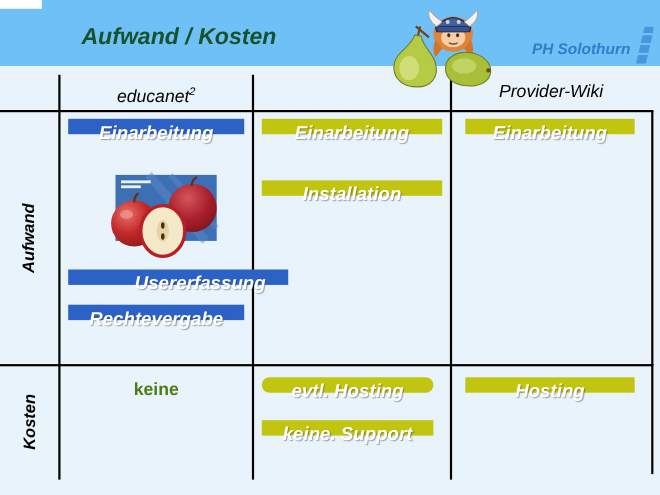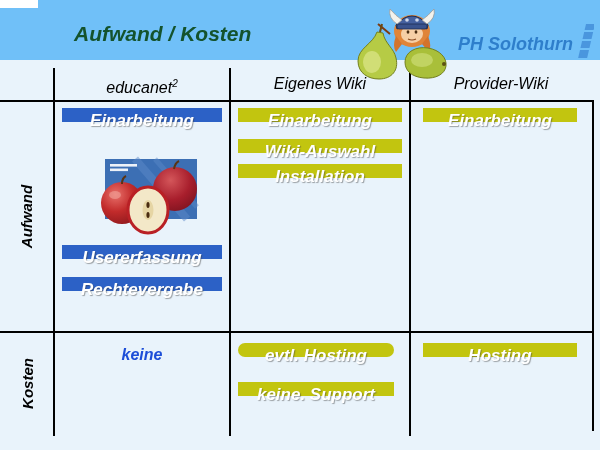--- a/index.html
+++ b/index.html
@@ -6,21 +6,21 @@
   body{font-family:"Liberation Sans",sans-serif;}
   .slide{position:relative;width:600px;height:450px;background:var(--bg,#E9F3FB);overflow:hidden;}
 
   .band{position:absolute;left:0;top:0;width:600px;height:60px;background:var(--band,#70C0F8);}
   .notch{position:absolute;left:0;top:0;width:38px;height:8px;background:#ffffff;}
 
   .title{position:absolute;left:74px;top:22px;margin:0;font-size:21px;line-height:24px;
          font-weight:bold;font-style:italic;color:#14532d;}
 
   .ph-logo{position:absolute;right:6px;top:24px;display:flex;align-items:flex-end;gap:5px;}
-  .ph-logo .txt{font-size:18px;font-weight:bold;font-style:italic;color:var(--logo-blue,#2E7ECB);
+  .ph-logo .txt{font-size:14px;font-weight:bold;font-style:italic;color:var(--logo-blue,#2E7ECB);
                 line-height:20px;padding-bottom:4px;}
   .mascot{position:absolute;left:350px;top:0;z-index:3;}
   .apple-img{position:absolute;left:95px;top:151px;}
 
   .hline,.vline{position:absolute;background:var(--line,#000);}
   .hline{height:2px;}
   .vline{width:2px;}
 
   .colhead{position:absolute;top:72px;height:24px;text-align:center;font-size:16px;
            font-weight:normal;font-style:italic;color:#000;line-height:24px;}
@@ -29,21 +29,21 @@
   .rowlabel-box{position:absolute;left:0;width:54px;display:flex;align-items:center;justify-content:center;}
   .rowlabel{transform:rotate(-90deg);font-size:15px;font-weight:bold;font-style:italic;color:#000;white-space:nowrap;}
 
   .chip{position:absolute;height:14px;line-height:26px;text-align:center;
         font-size:17px;font-weight:bold;font-style:italic;color:var(--chip-text,#fff);
         text-shadow:1px 1px 1px rgba(60,60,60,.45);}
   .chip.blue{background:var(--blue-chip,#2C61C6);}
   .chip.yellow{background:var(--yellow-chip,#C2C50F);}
 
   .keine{position:absolute;left:54px;top:346px;width:176px;text-align:center;
-         font-size:16px;font-weight:bold;font-style:italic;color:#1d4ed8;}
+         font-size:16px;font-weight:bold;color:#4d7c0f;}
 </style>
 </head>
 <body>
 
 <div class="slide">
 
   <div class="band"></div>
   <div class="notch"></div>
   <h1 class="title">Aufwand / Kosten</h1>
 
@@ -93,36 +93,33 @@
   <div class="hline" style="left:0;top:100px;width:594px;"></div>
   <div class="hline" style="left:0;top:331px;width:594px;"></div>
   <div class="vline" style="left:53px;top:68px;height:368px;"></div>
   <div class="vline" style="left:229px;top:68px;height:368px;"></div>
   <div class="vline" style="left:409px;top:68px;height:368px;"></div>
   <div class="vline" style="left:592px;top:101px;height:330px;"></div>
 
   <div class="colhead" style="left:54px;width:176px;">
     <span>educanet</span><sup>2</sup>
   </div>
-  <div class="colhead" style="left:230px;width:180px;">
-    <span>Eigenes Wiki</span>
-  </div>
   <div class="colhead" style="left:410px;width:182px;">
     <span>Provider-Wiki</span>
   </div>
 
   <div class="rowlabel-box" style="top:101px;height:231px;">
     <span class="rowlabel">Aufwand</span>
   </div>
   <div class="rowlabel-box" style="top:332px;height:103px;">
     <span class="rowlabel">Kosten</span>
   </div>
 
   <div class="chip blue" style="left:62px;top:108px;width:160px;">Einarbeitung</div>
-  <div class="chip blue" style="left:62px;top:245px;width:160px;">Usererfassung</div>
+  <div class="chip blue" style="left:62px;top:245px;width:160px;padding-left:40px;">Usererfassung</div>
   <div class="chip blue" style="left:62px;top:277px;width:160px;">Rechtevergabe</div>
 
   <svg class="apple-img" width="110" height="88" viewBox="0 0 110 88">
     <defs>
       <radialGradient id="ga1" cx="0.35" cy="0.3" r="0.9">
         <stop offset="0" stop-color="#E8706A"></stop>
           <stop offset="0.45" stop-color="#C22B2B"></stop>
           <stop offset="1" stop-color="#7E1218"></stop>
       </radialGradient>
       <radialGradient id="ga2" cx="0.4" cy="0.3" r="0.9">
@@ -145,21 +142,20 @@
     <ellipse cx="20" cy="44" rx="6" ry="4" fill="#F2A9A0" opacity="0.55"></ellipse>
     <path d="M27 33 Q27 27 31 25" stroke="#5a3414" stroke-width="2" fill="none"></path>
 
     <ellipse cx="53" cy="59" rx="20" ry="23" fill="#F3E8C8" stroke="#B92025" stroke-width="3"></ellipse>
     <ellipse cx="53" cy="59" rx="5.5" ry="10" fill="#E6D5A4"></ellipse>
     <ellipse cx="53" cy="54" rx="1.6" ry="3" fill="#4a2c10"></ellipse>
     <ellipse cx="53" cy="64" rx="1.6" ry="3" fill="#4a2c10"></ellipse>
   </svg>
 
   <div class="chip yellow" style="left:238px;top:108px;width:164px;">Einarbeitung</div>
-  <div class="chip yellow" style="left:238px;top:139px;width:164px;">Wiki-Auswahl</div>
   <div class="chip yellow" style="left:238px;top:164px;width:164px;">Installation</div>
 
   <div class="chip yellow" style="left:423px;top:108px;width:154px;">Einarbeitung</div>
 
   <div class="keine">keine</div>
   <div class="chip yellow" style="left:238px;top:343px;width:156px;border-radius:12px;">evtl. Hosting</div>
   <div class="chip yellow" style="left:238px;top:382px;width:156px;">keine. Support</div>
   <div class="chip yellow" style="left:423px;top:343px;width:154px;">Hosting</div>
 
 </div>

